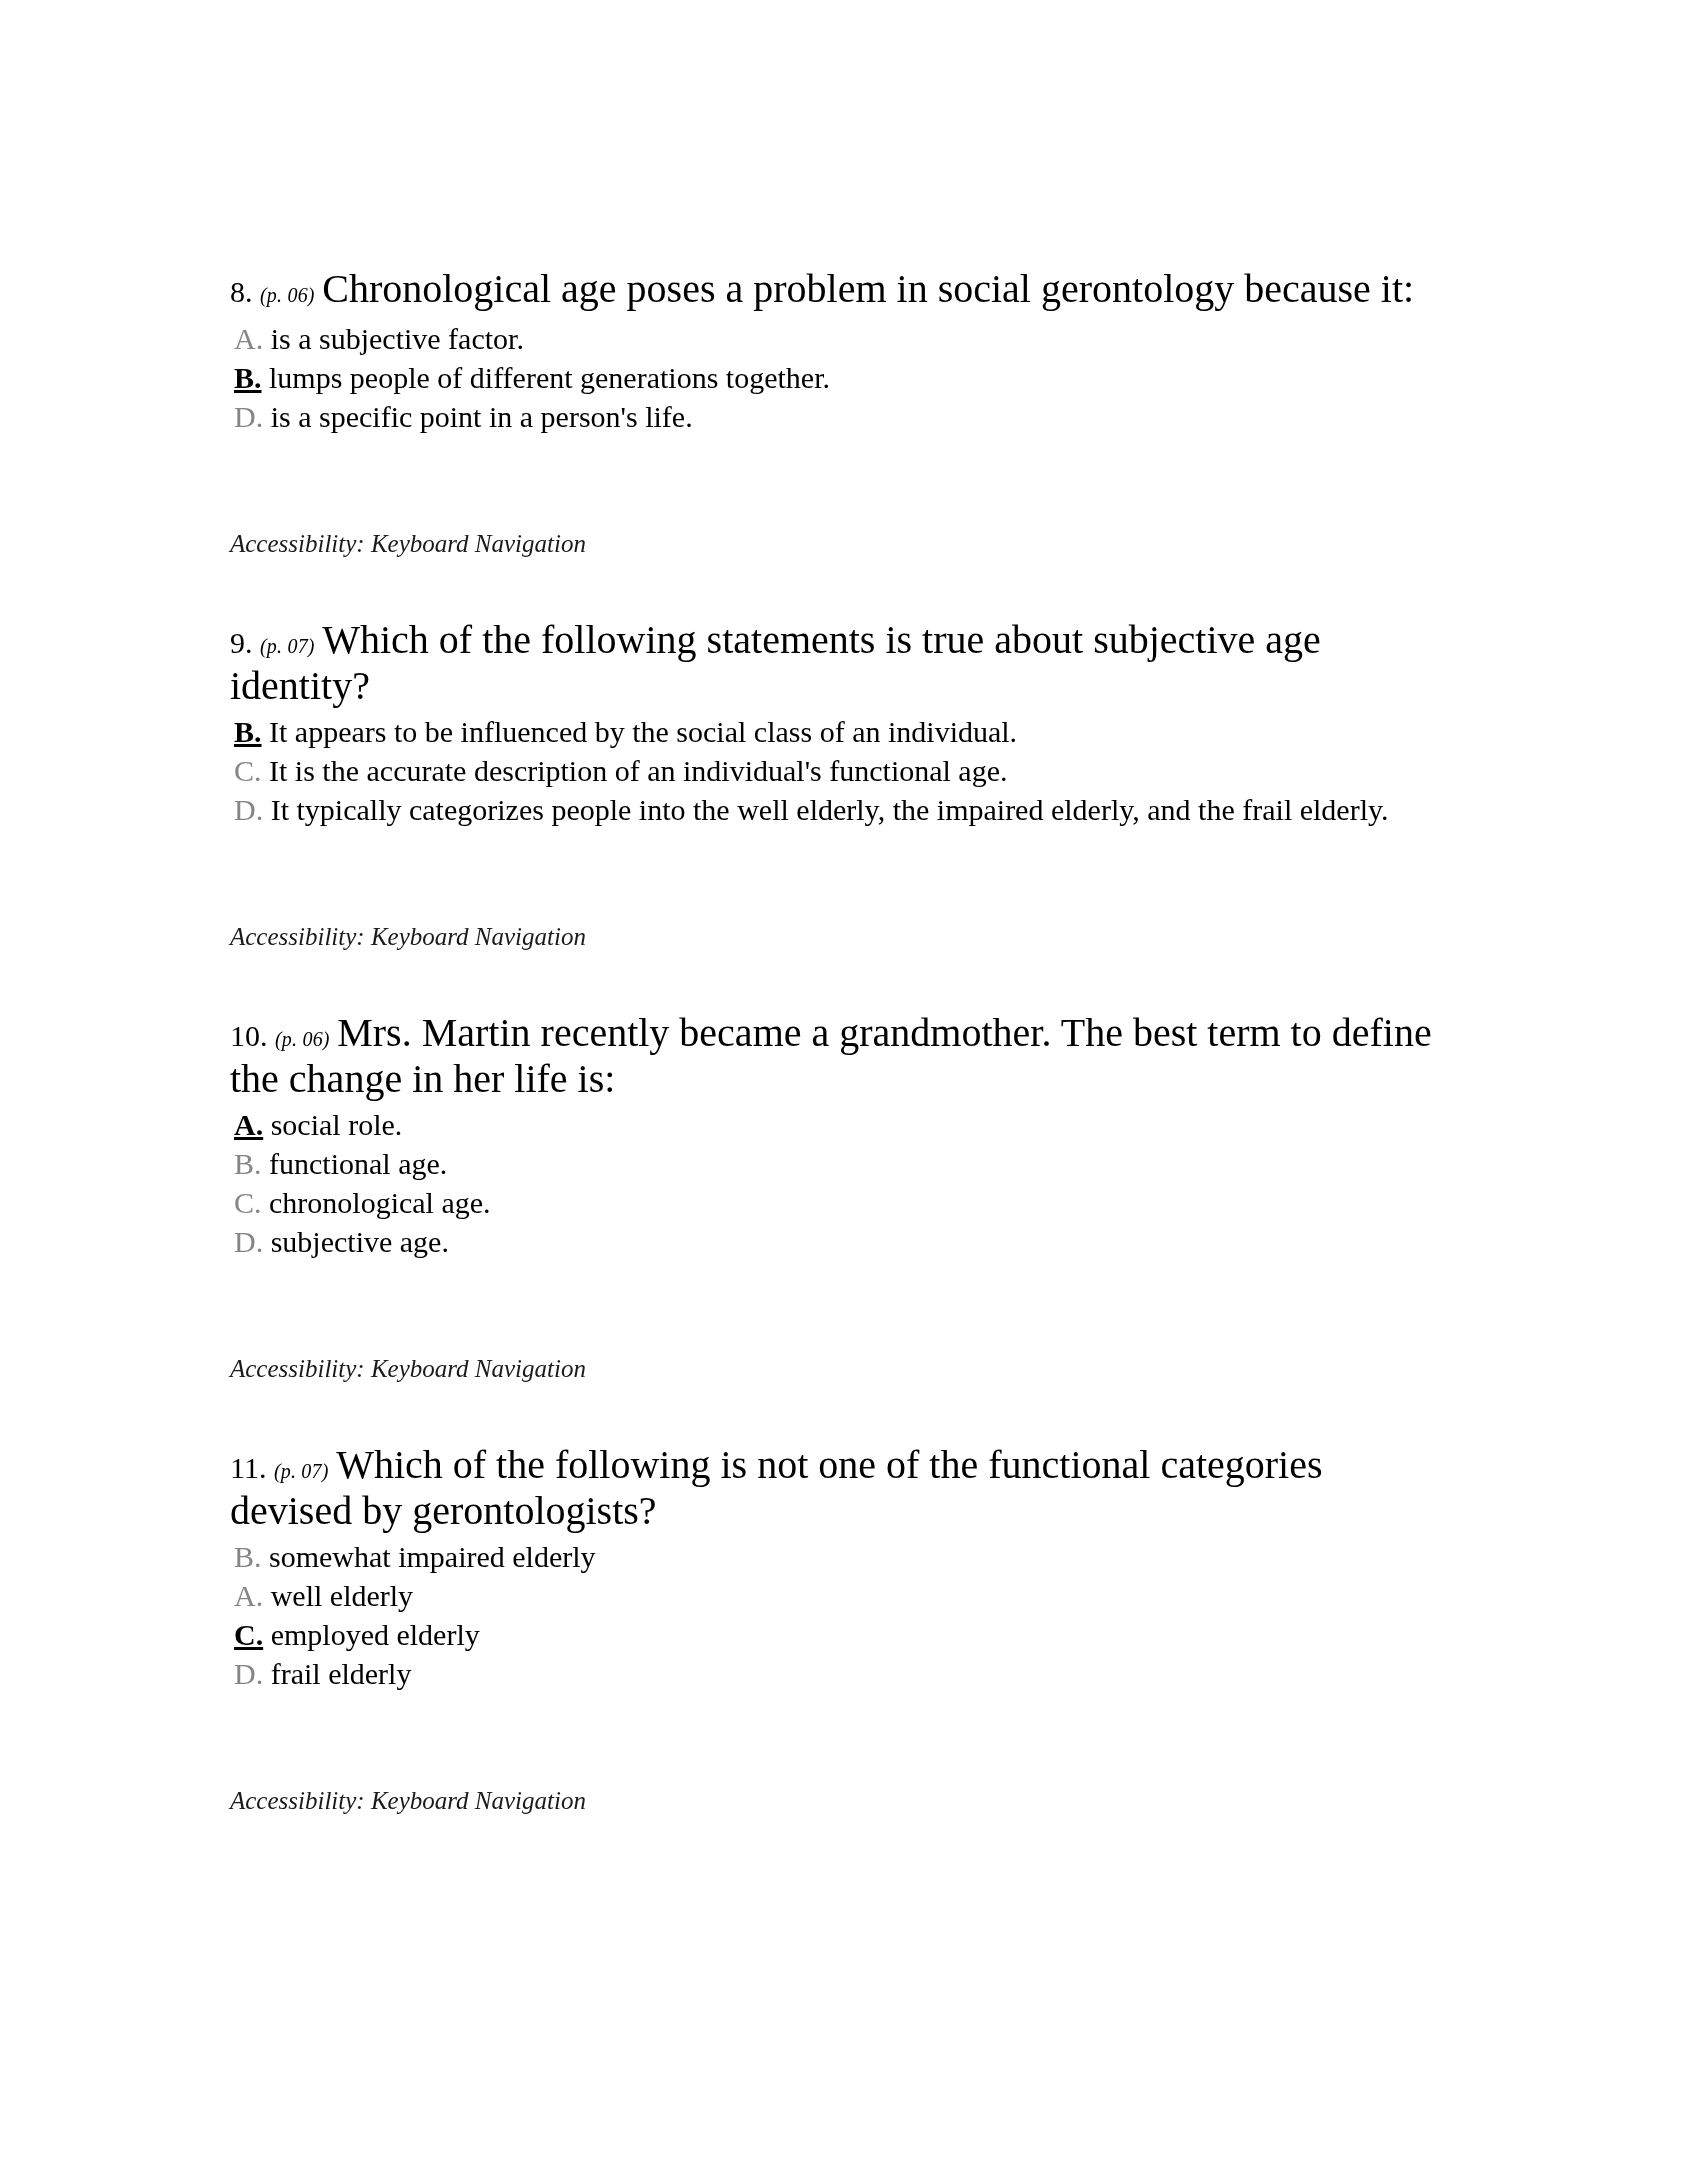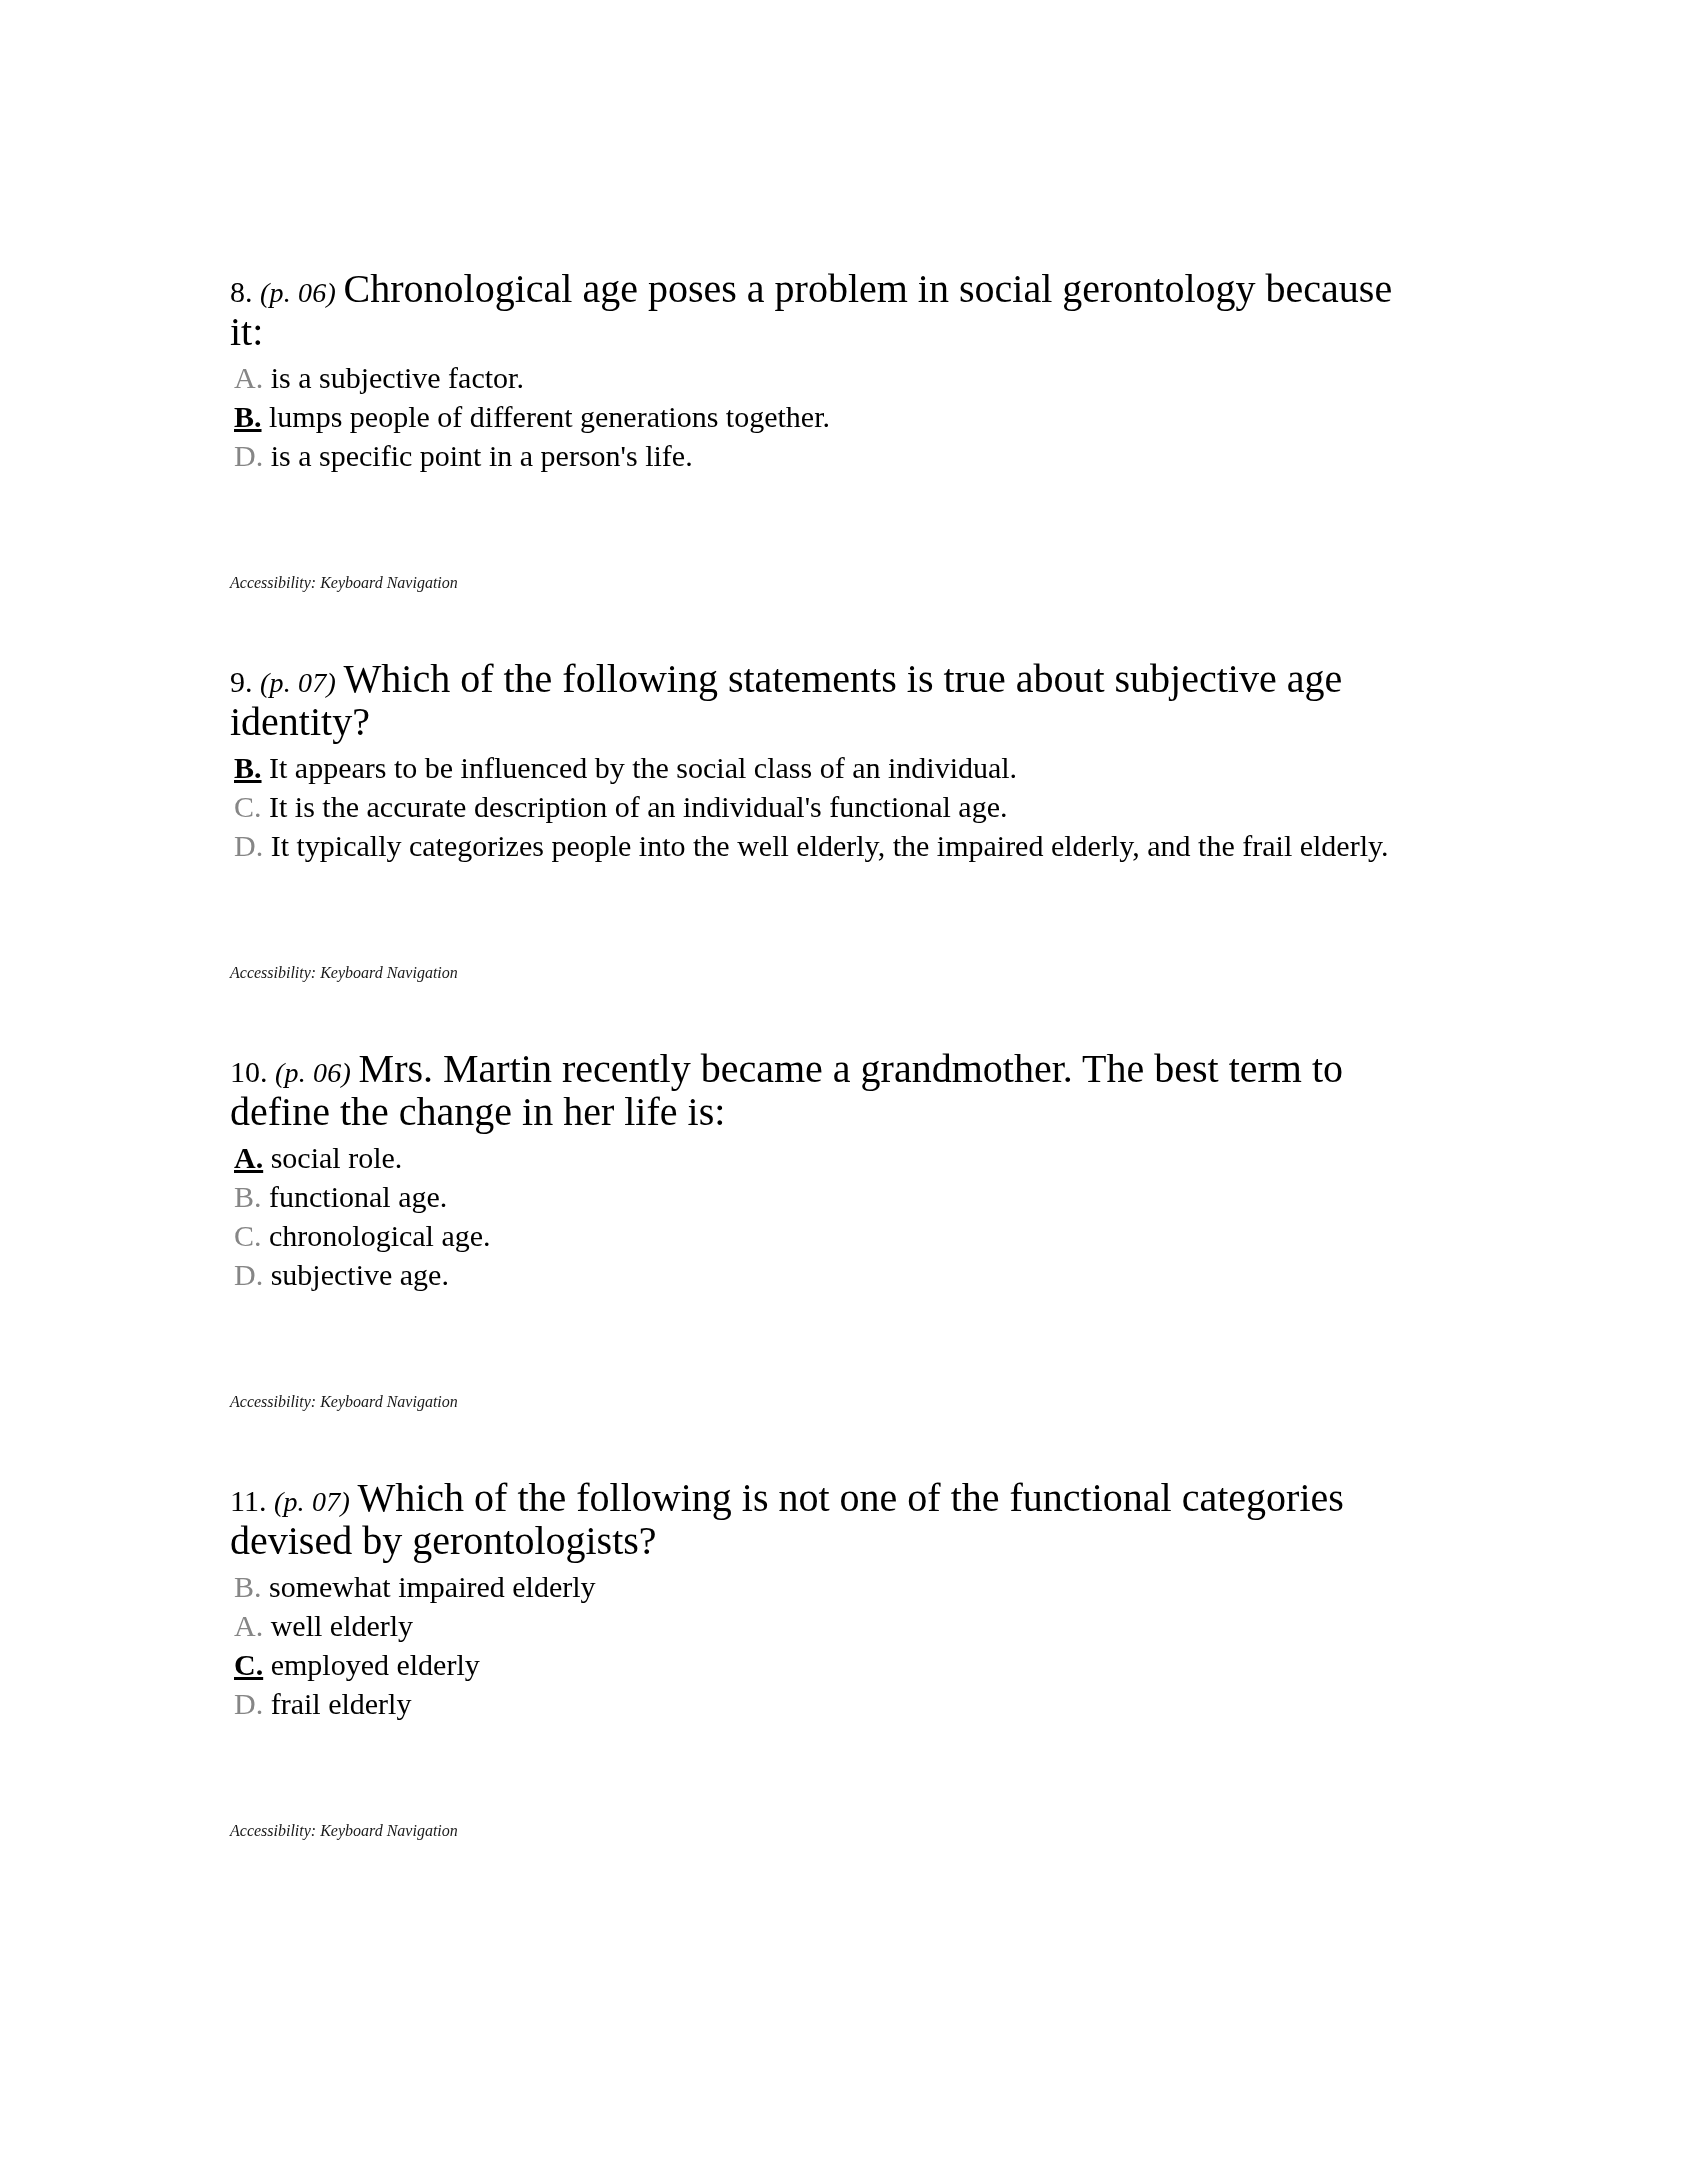--- a/index.html
+++ b/index.html
@@ -44,21 +44,21 @@
     color: #000000;
     text-align: left;
   }
 
   .q-number {
     font-size: 30px;
   }
 
   .q-pageref {
     font-style: italic;
-    font-size: 28px;
+    font-size: 20px;
     letter-spacing: 0.2px;
   }
 
   .q-text {
     font-size: 40px;
   }
 
   .options {
     margin: 4px;
     padding: 0;
@@ -84,21 +84,21 @@
     text-decoration-thickness: 2.5px;
     text-underline-offset: 2px;
   }
 
   .opt-text {
     color: #000000;
   }
 
   .meta-line {
     font-style: italic;
-    font-size: 16px;
+    font-size: 25px;
     line-height: 26px;
     color: #1a1a1a;
   }
 
   
   .gap-after-options { height: 91px; }
   .gap-after-meta    { height: 63px; }
 </style>
 </head>
 <body>

